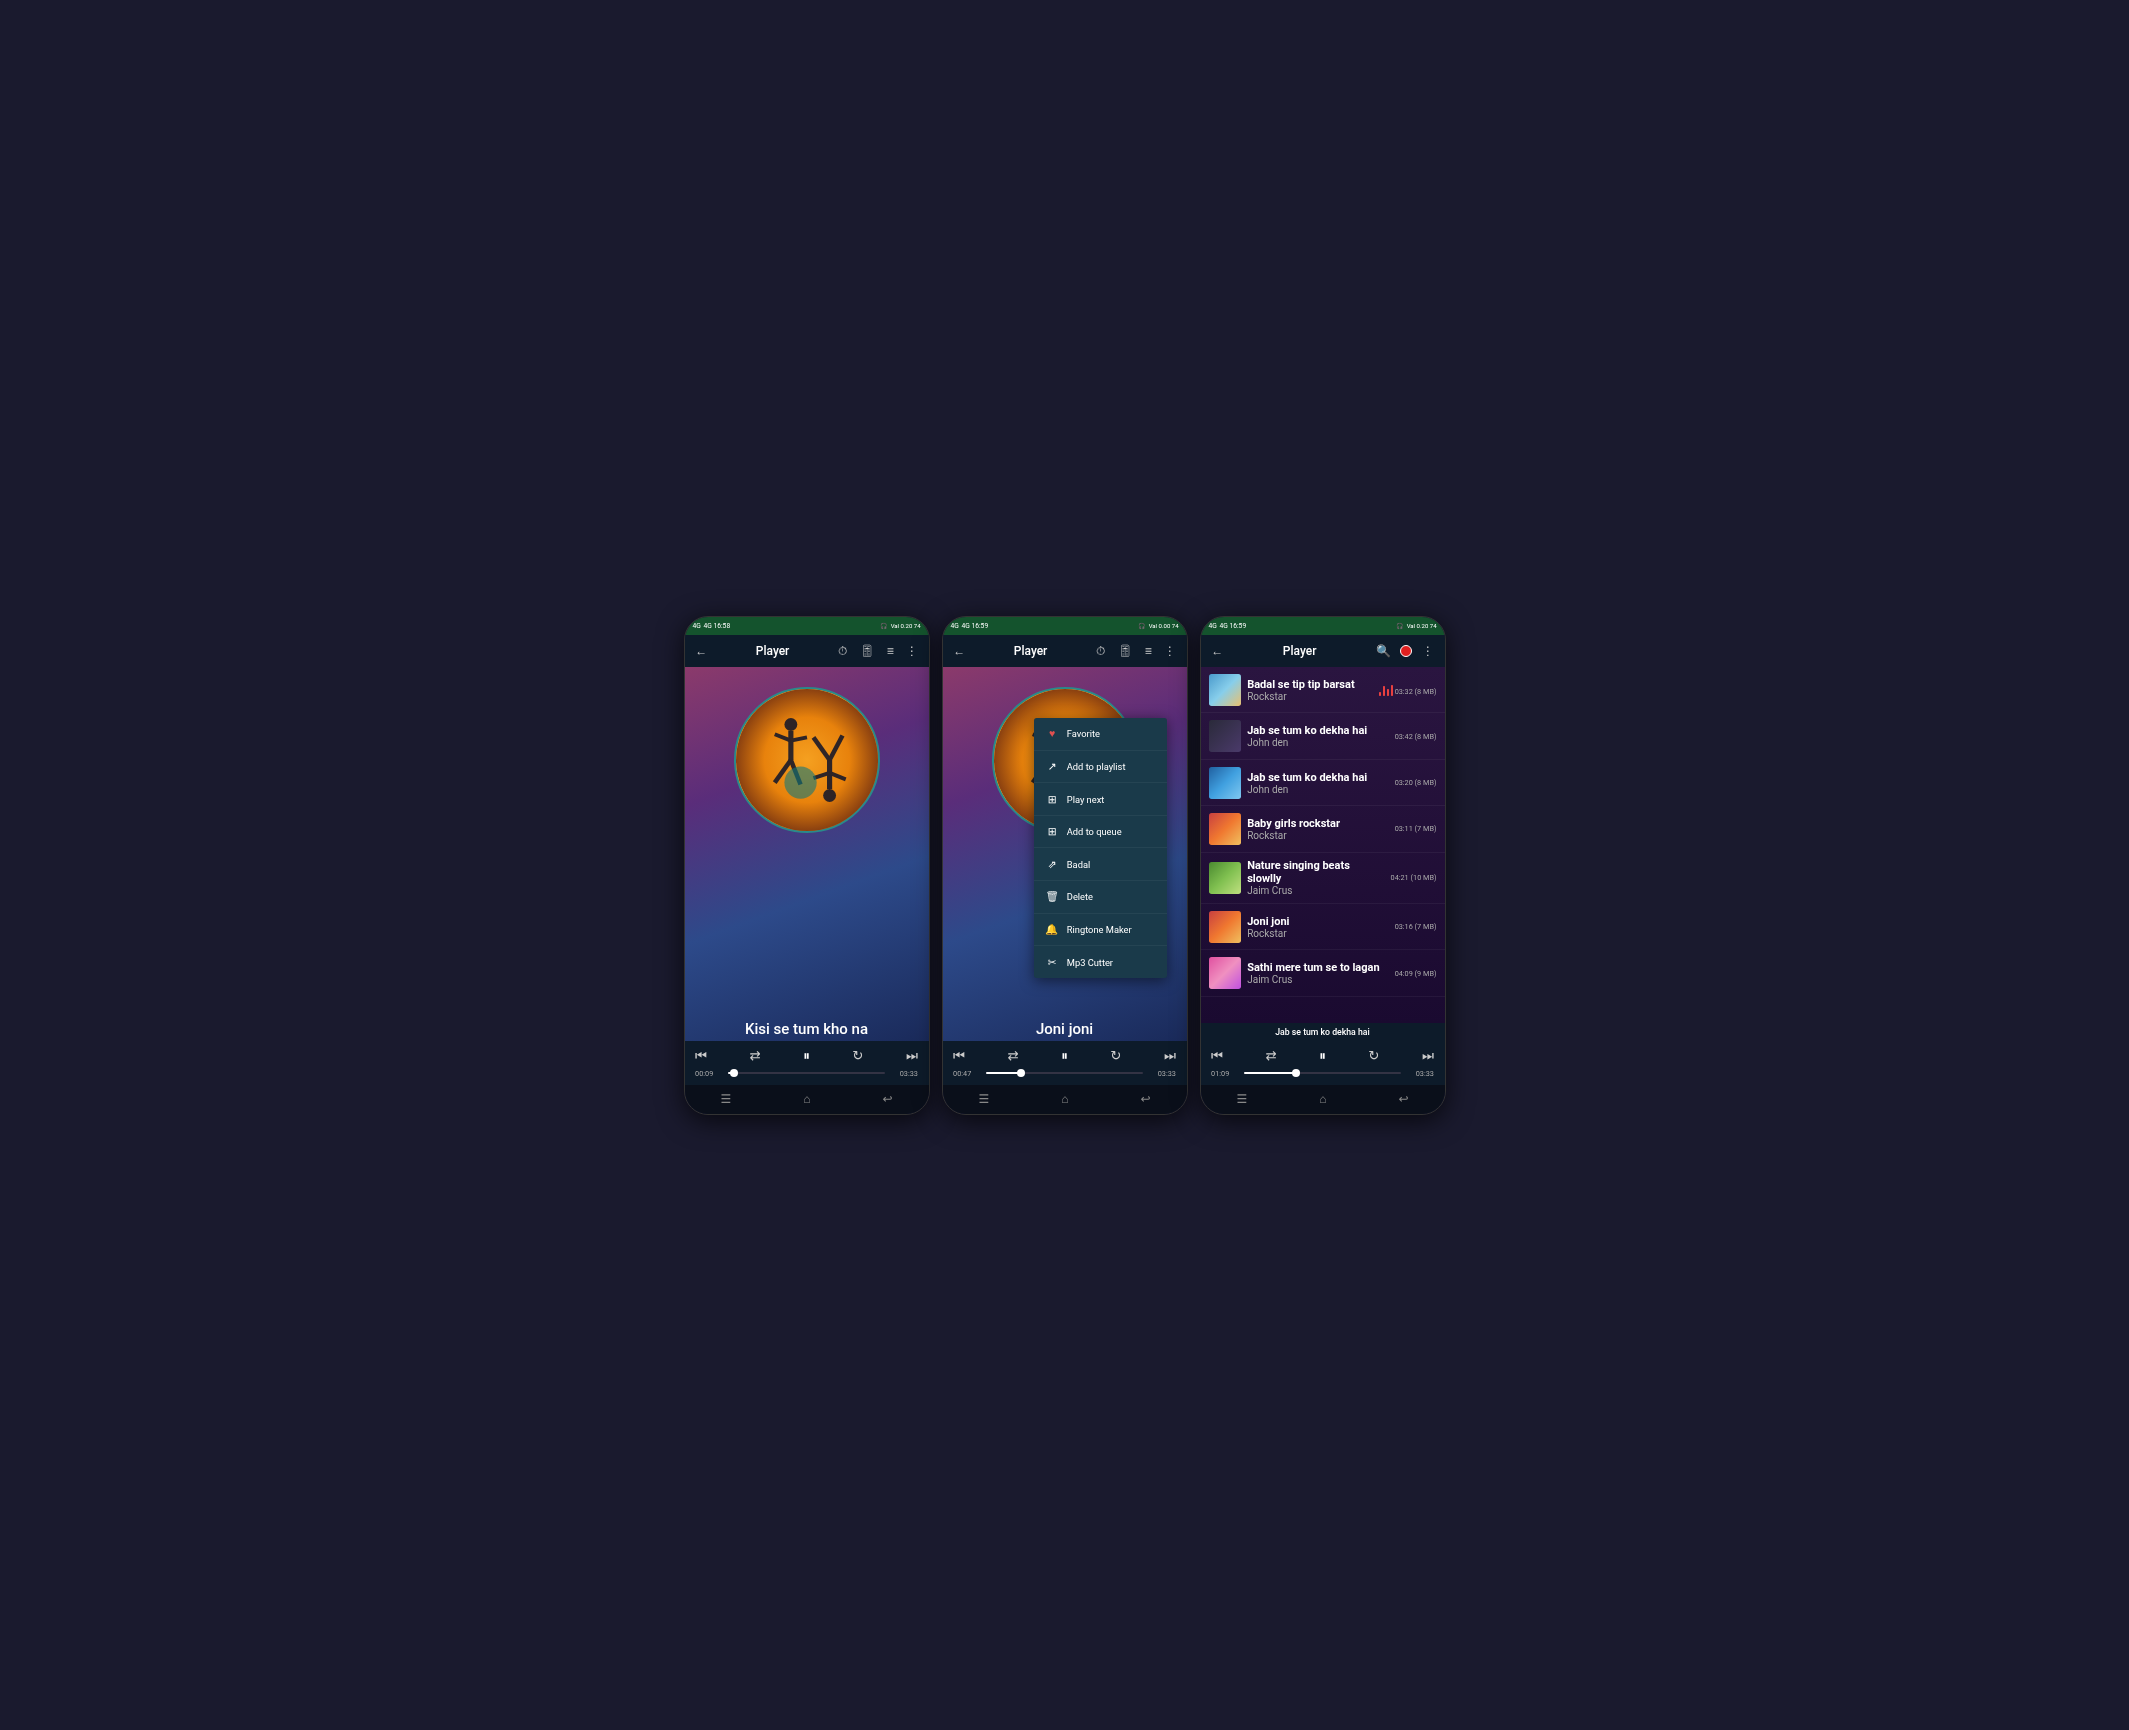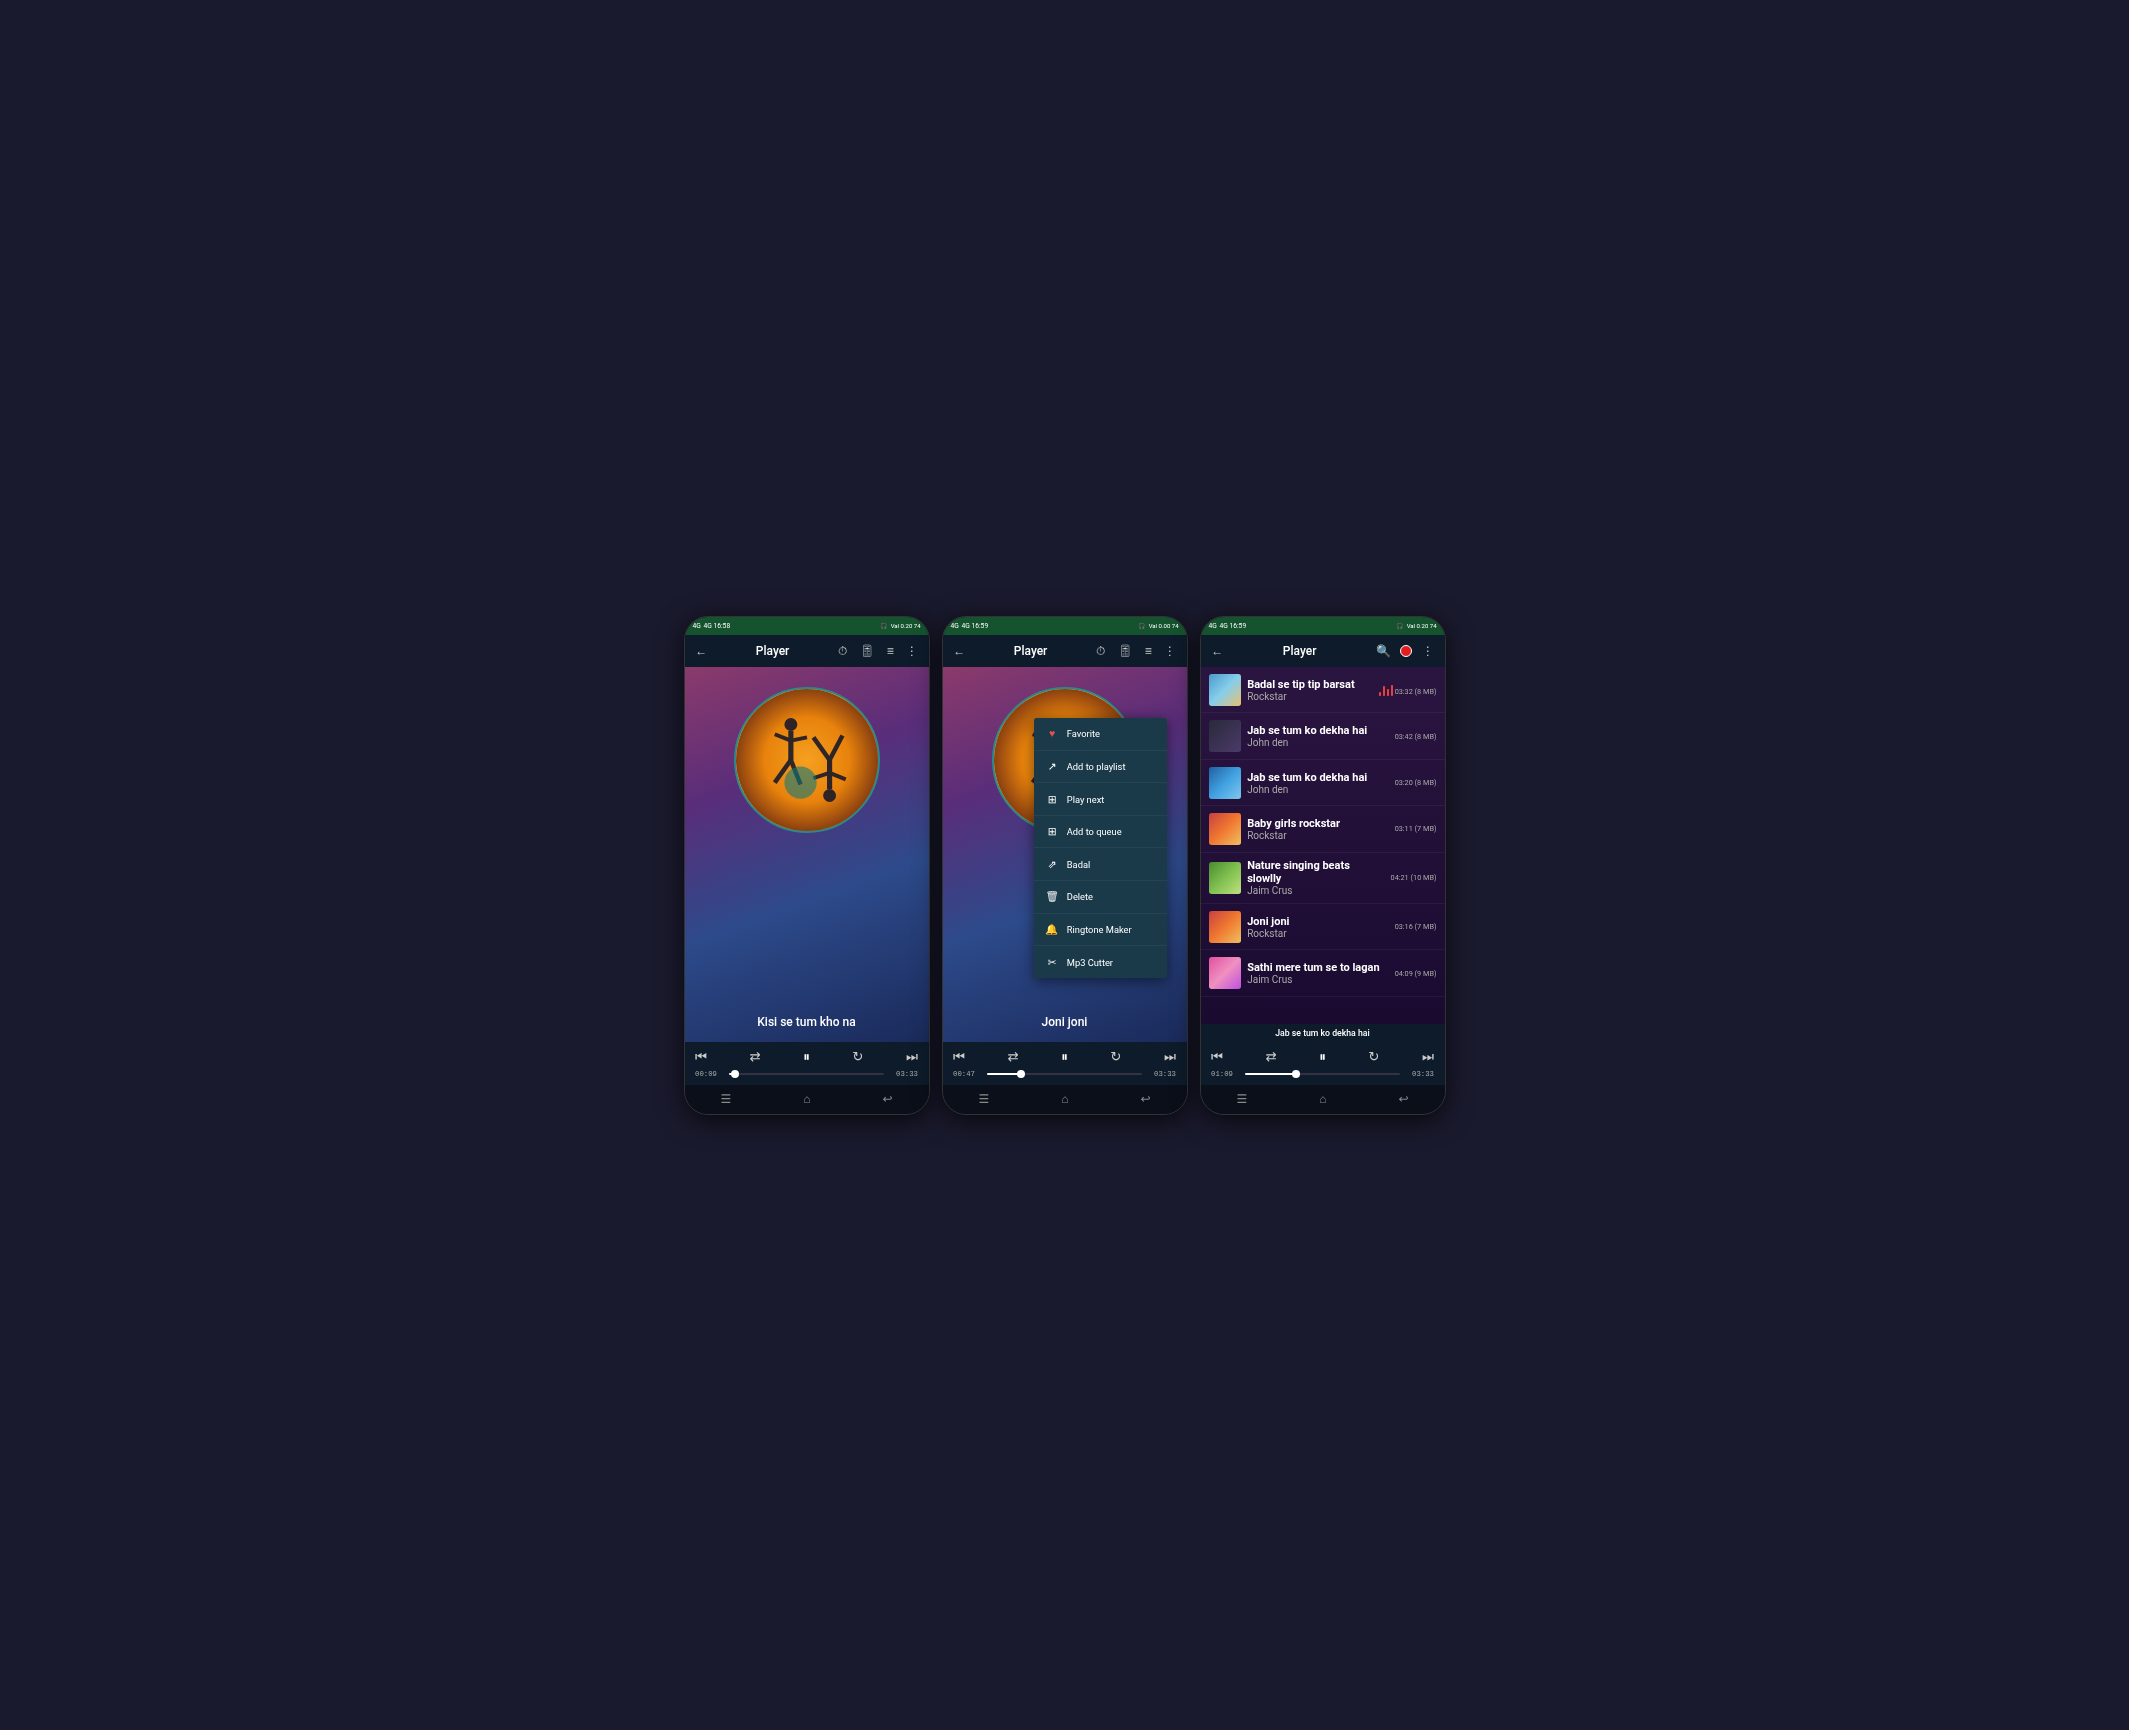--- a/index.html
+++ b/index.html
@@ -86,24 +86,24 @@
       margin-top: 20px;
       flex-shrink: 0;
       background: linear-gradient(135deg, #e8820c 0%, #f5a020 40%, #c06010 70%, #8a4a20 100%);
       display: flex;
       align-items: center;
       justify-content: center;
       position: relative;
     }
     .song-title {
       color: #fff;
-      font-size: 12px;
+      font-size: 15px;
       font-weight: 500;
       margin-top: auto;
-      padding-bottom: 13px;
+      padding-bottom: 3px;
     }
     .player-controls {
       background: #0d1b2a;
       padding: 6.7px 10.6px;
       flex-shrink: 0;
       width: 100%;
     }
     .controls-row {
       display: flex;
       justify-content: space-between;
@@ -115,21 +115,20 @@
       font-size: 13.3px;
       cursor: pointer;
       background: none;
       border: none;
     }
     .ctrl-btn.active { color: #fff; }
     .progress-row {
       display: flex;
       align-items: center;
       gap: 12px;
-      font-family: Liberation Mono, monospace;
     }
     .time-label { color: #aaa; font-size: 7.3px; min-width: 21px; }
     .progress-bar {
       flex: 1;
       height: 2px;
       background: #334;
       border-radius: 1.3px;
       position: relative;
     }
     .progress-fill {

